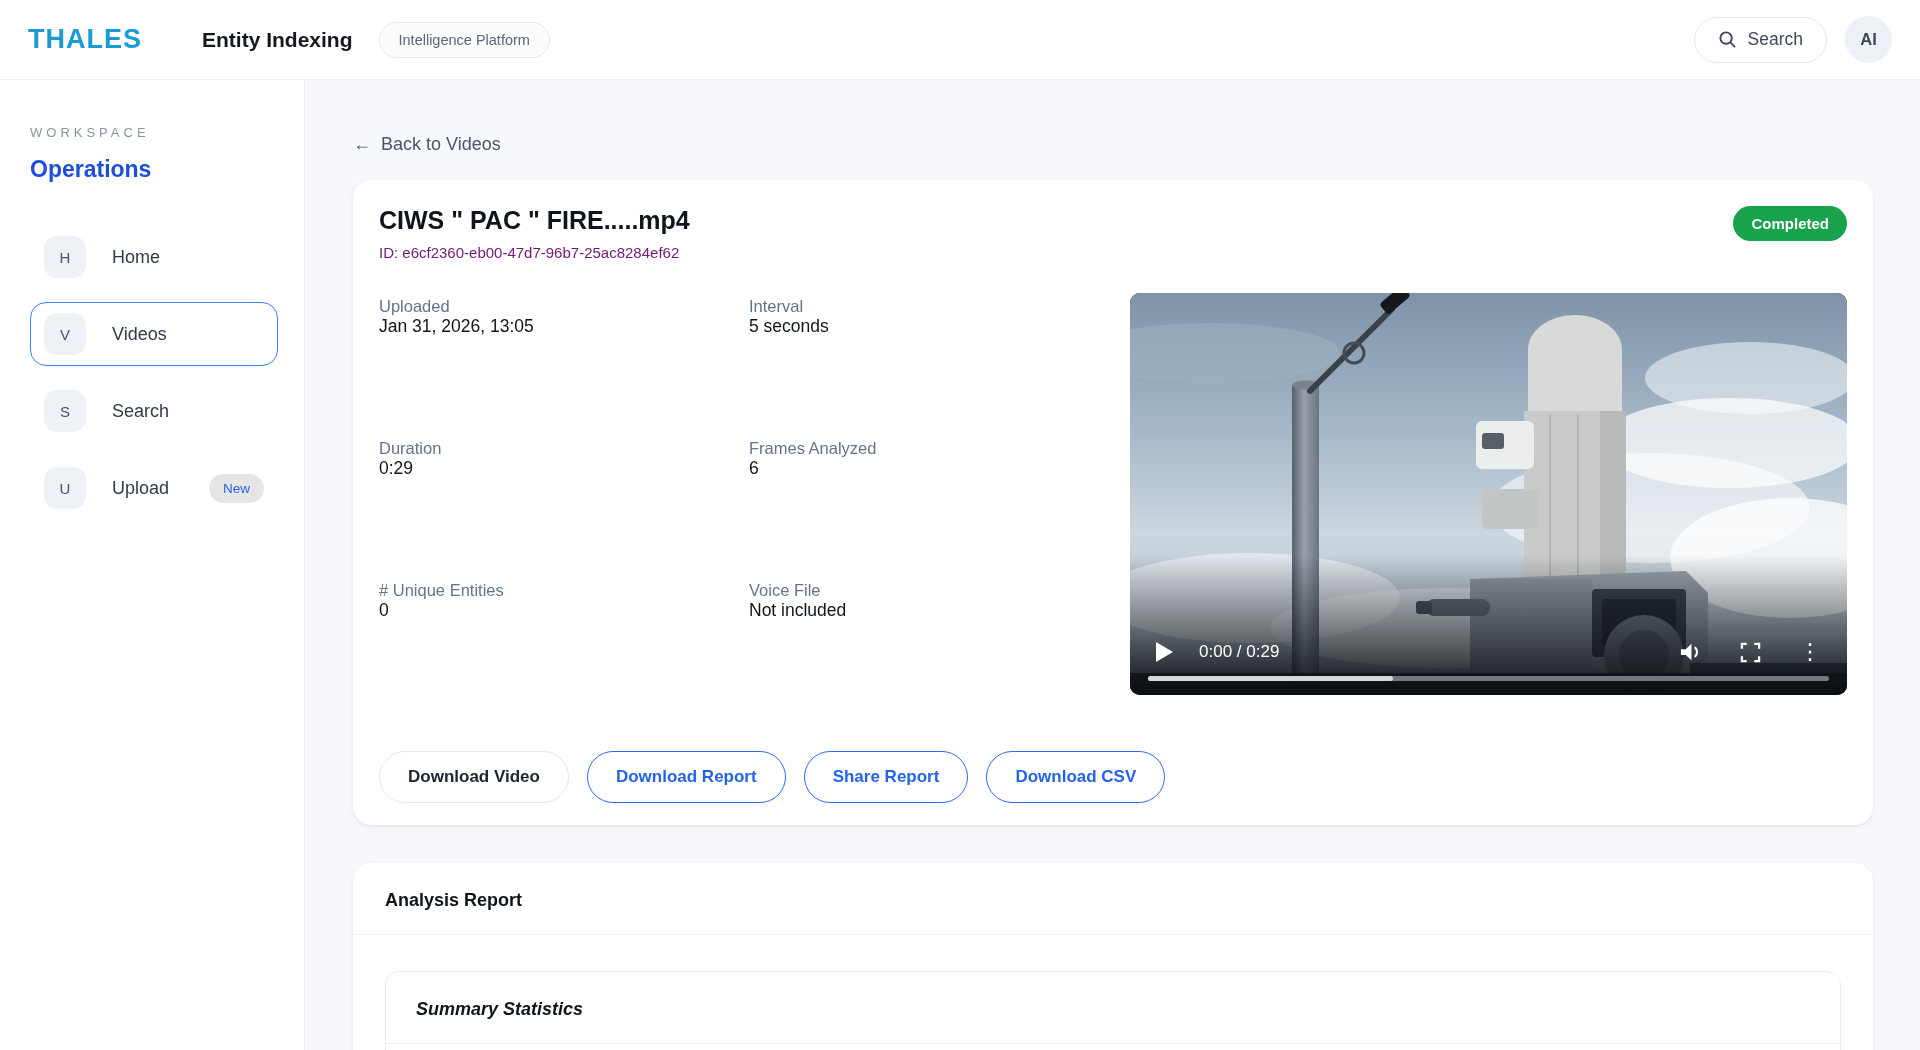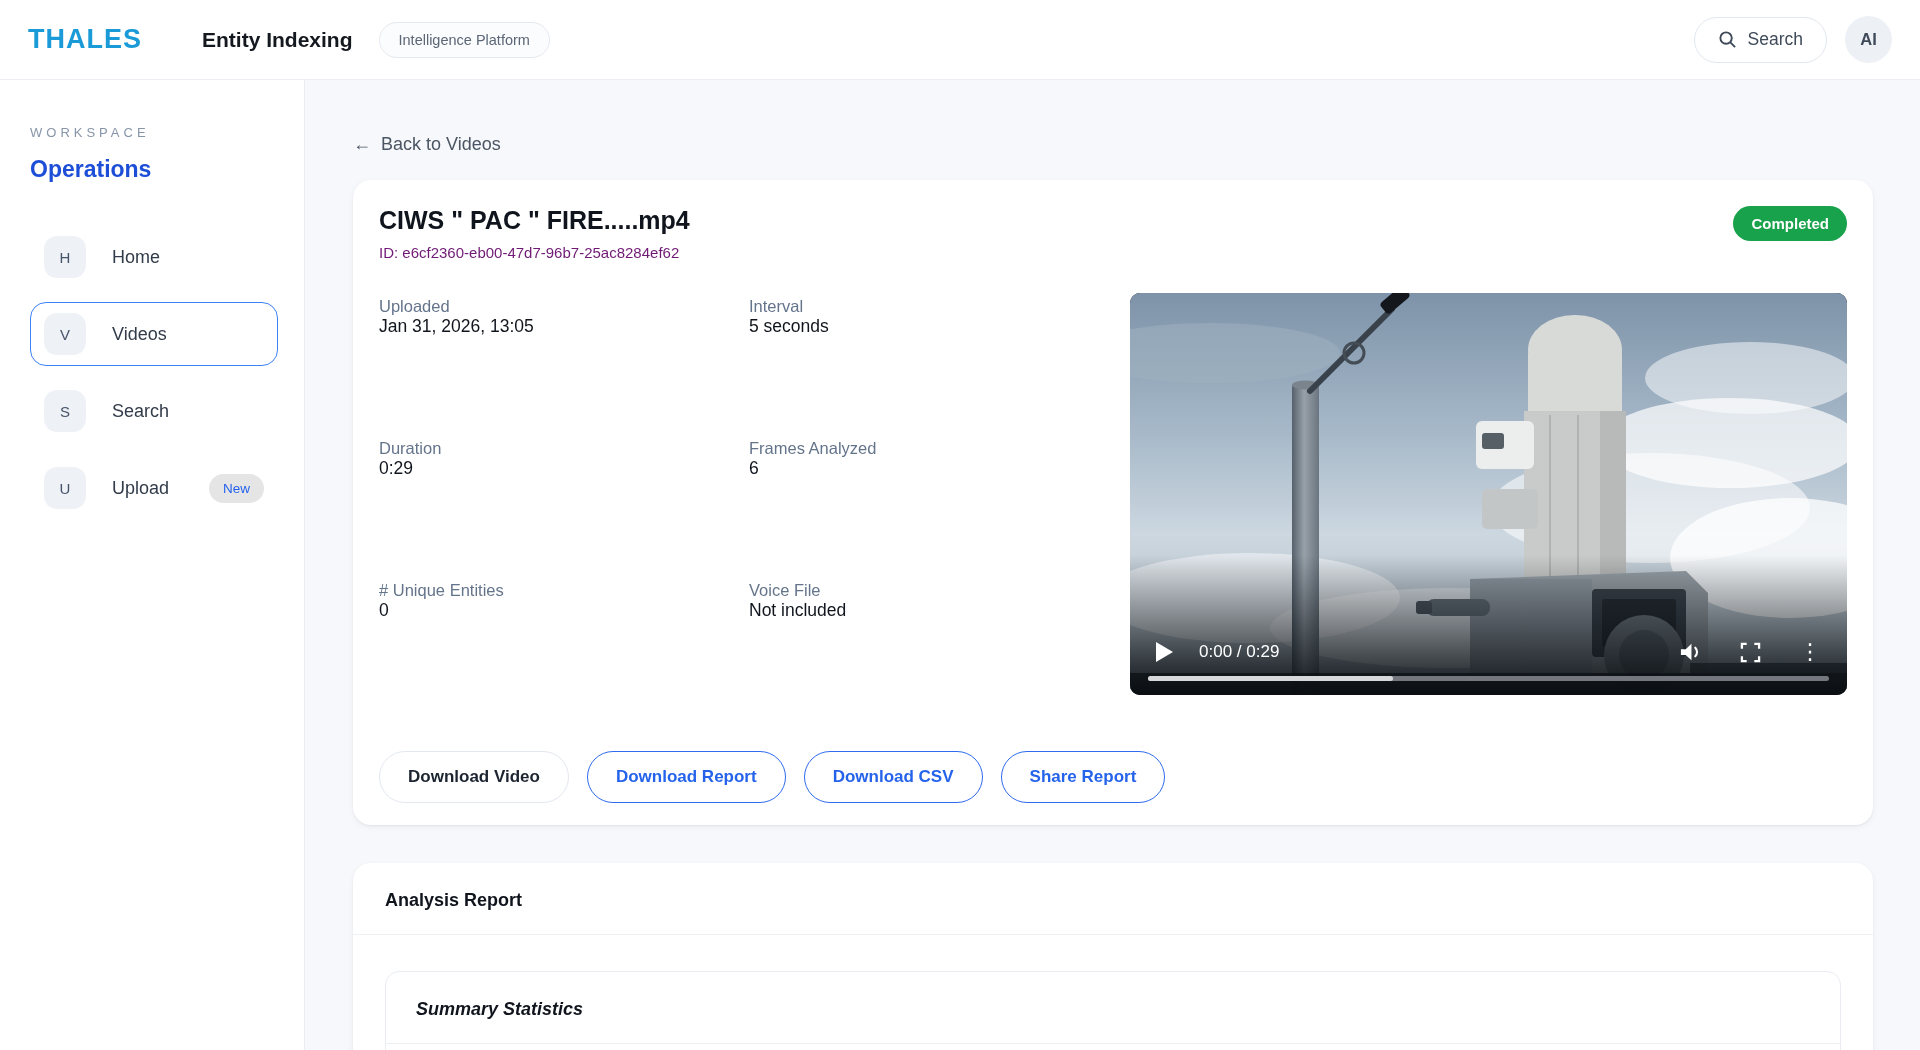--- a/index.html
+++ b/index.html
@@ -249,22 +249,22 @@
         </div>
         <div class="v-bar">
           <div class="v-buffer"></div>
         </div>
       </div>
     </div>
 
     <div class="actions">
       <button class="action neutral">Download Video</button>
       <button class="action primary">Download Report</button>
+      <button class="action primary">Share Report</button>
       <button class="action primary">Download CSV</button>
-      <button class="action primary">Share Report</button>
     </div>
   </div>
 
   
   <div class="card report-card">
     <div class="report-head">Analysis Report</div>
     <div class="report-body">
       <div class="summary-card">
         <div class="summary-head">Summary Statistics</div>
         <div class="stats-row">

